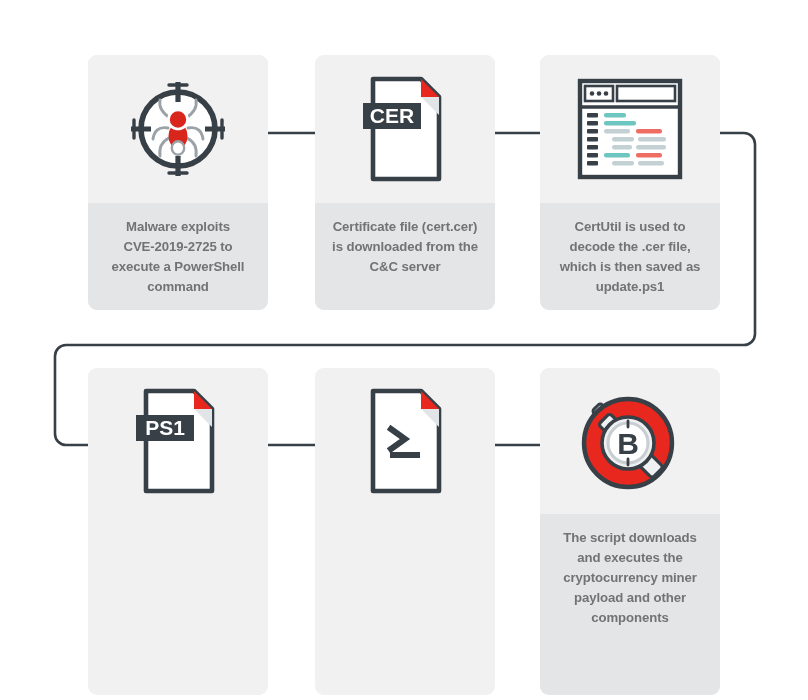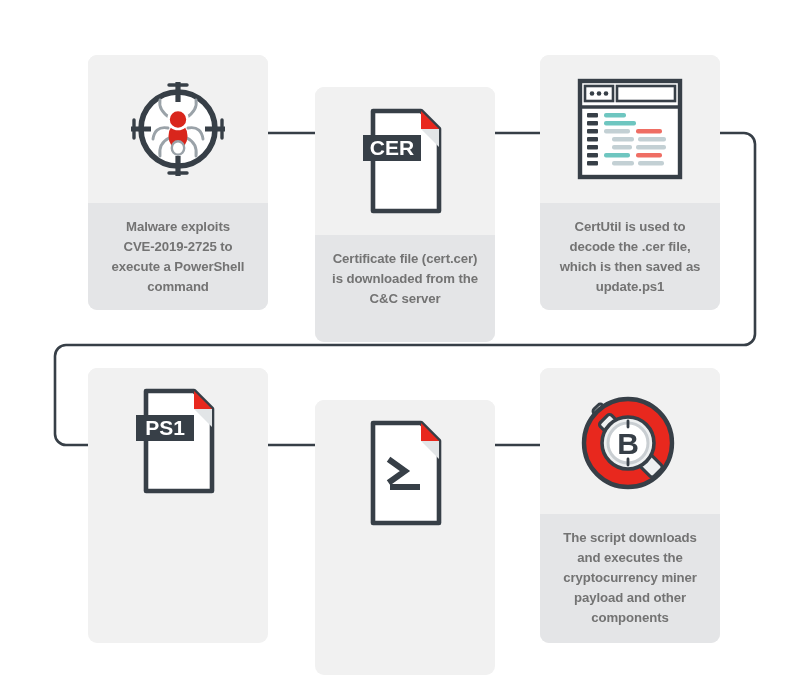--- a/index.html
+++ b/index.html
@@ -34,23 +34,23 @@
   .card {
     position: absolute;
     width: 180px;
     border-radius: 9px;
     overflow: hidden;
     background: #f1f1f1;
     display: flex;
     flex-direction: column;
   }
   .card.row-top  { top: 55px;  height: 255px; }
-  .card.row-bot  { top: 368px; height: 275px; }
+  .card.row-bot  { top: 368px; height: 327px; }
   .card.c1 { left: 88px;  }
-  .card.c2 { left: 315px; margin-top: 32px; }
+  .card.c2 { left: 315px; }
   .card.c3 { left: 540px; }
 
   .card-icon {
     background: #f1f1f1;
     flex: 0 0 auto;
     display: flex;
     align-items: center;
     justify-content: center;
   }
   .row-top .card-icon { height: 148px; }

